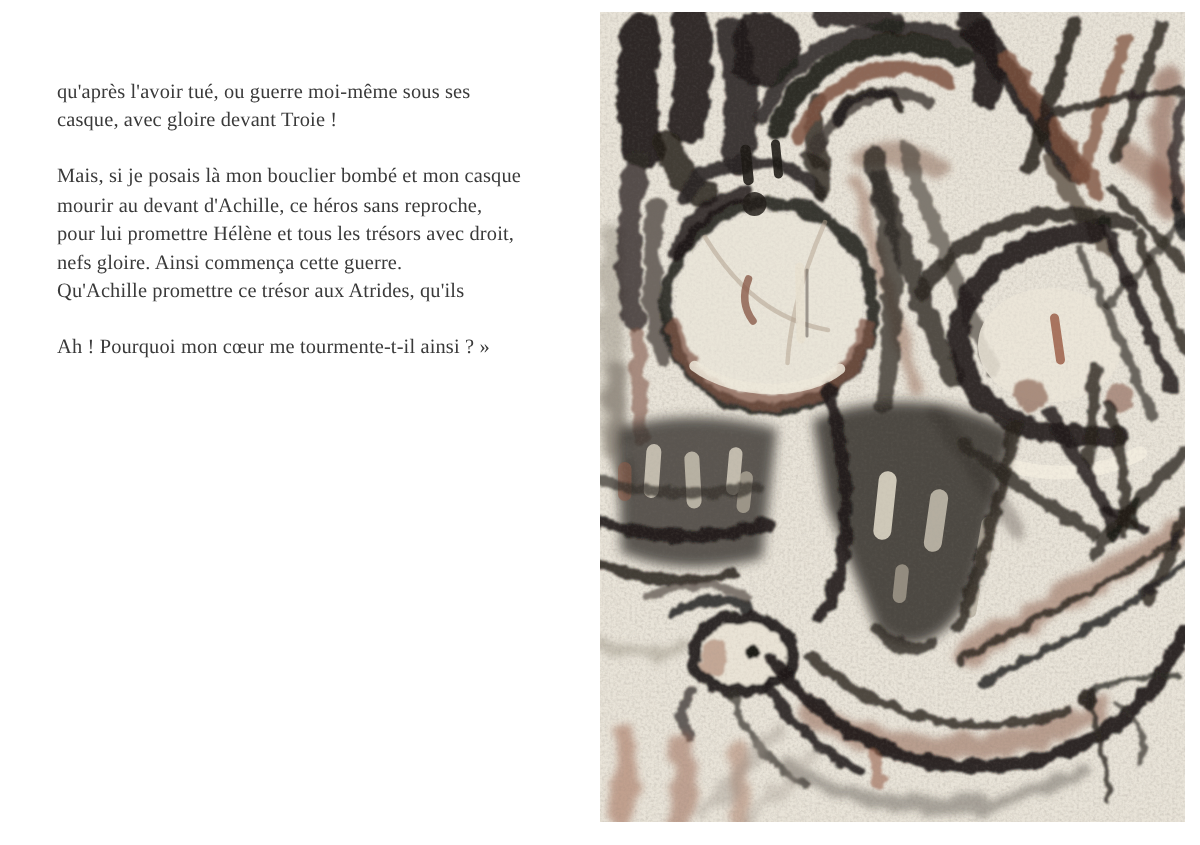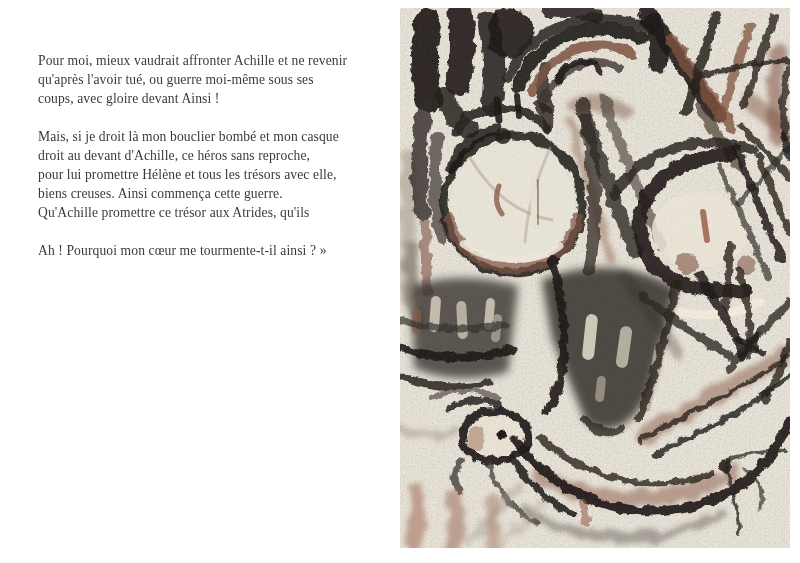--- a/index.html
+++ b/index.html
@@ -20,29 +20,28 @@
   }
   .art-col svg{display:block;width:390px;height:540px;}
 </style>
 </head>
 <body>
 
 <div class="page">
 
   <div class="text-col">
     <p>
-      <span class="line">Pour moi, mieux vaudrait affronter Achille et ne revenir</span>
       <span class="line">qu'après l'avoir tué, ou guerre moi-même sous ses</span>
-      <span class="line">coups, avec gloire devant Ainsi !</span>
+      <span class="line">casque, avec gloire devant Troie !</span>
     </p>
     <p>
-      <span class="line">Mais, si je droit là mon bouclier bombé et mon casque</span>
-      <span class="line">droit au devant d'Achille, ce héros sans reproche,</span>
-      <span class="line">pour lui promettre Hélène et tous les trésors avec elle,</span>
-      <span class="line">biens creuses. Ainsi commença cette guerre.</span>
+      <span class="line">Mais, si je posais là mon bouclier bombé et mon casque</span>
+      <span class="line">mourir au devant d'Achille, ce héros sans reproche,</span>
+      <span class="line">pour lui promettre Hélène et tous les trésors avec droit,</span>
+      <span class="line">nefs gloire. Ainsi commença cette guerre.</span>
       <span class="line">Qu'Achille promettre ce trésor aux Atrides, qu'ils</span>
     </p>
     <p>
       <span class="line">Ah ! Pourquoi mon cœur me tourmente-t-il ainsi ? »</span>
     </p>
   </div>
 
   <div class="art-col">
     <svg viewBox="0 0 390 540" role="img" aria-label="Abstract charcoal and red-chalk pastel drawing with a large circular shield-like form">
       <defs>

